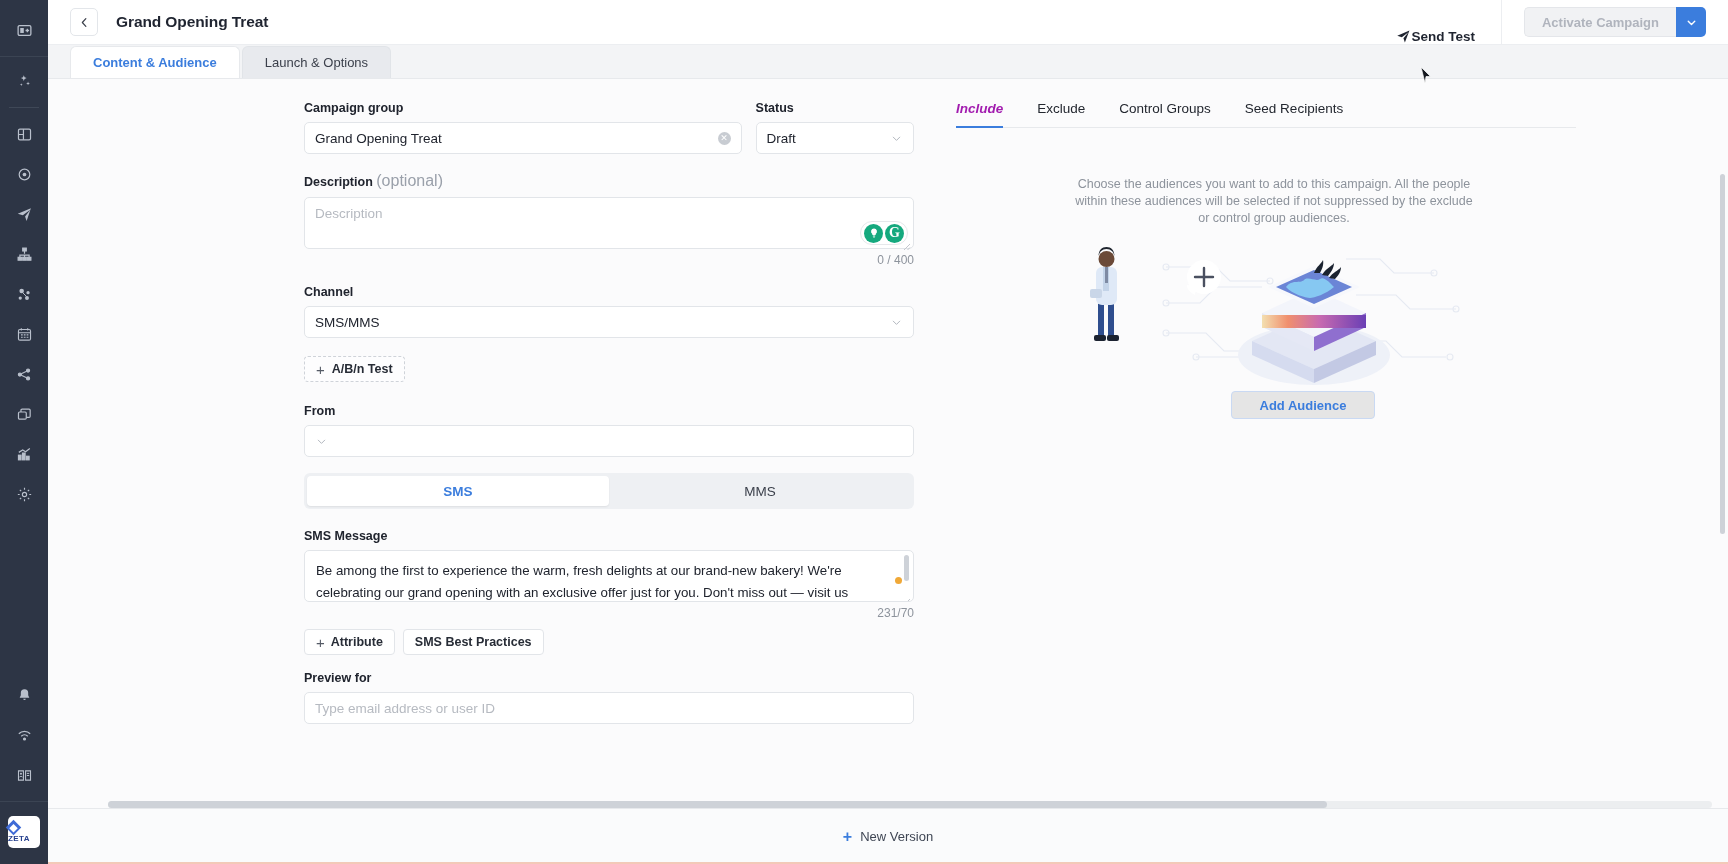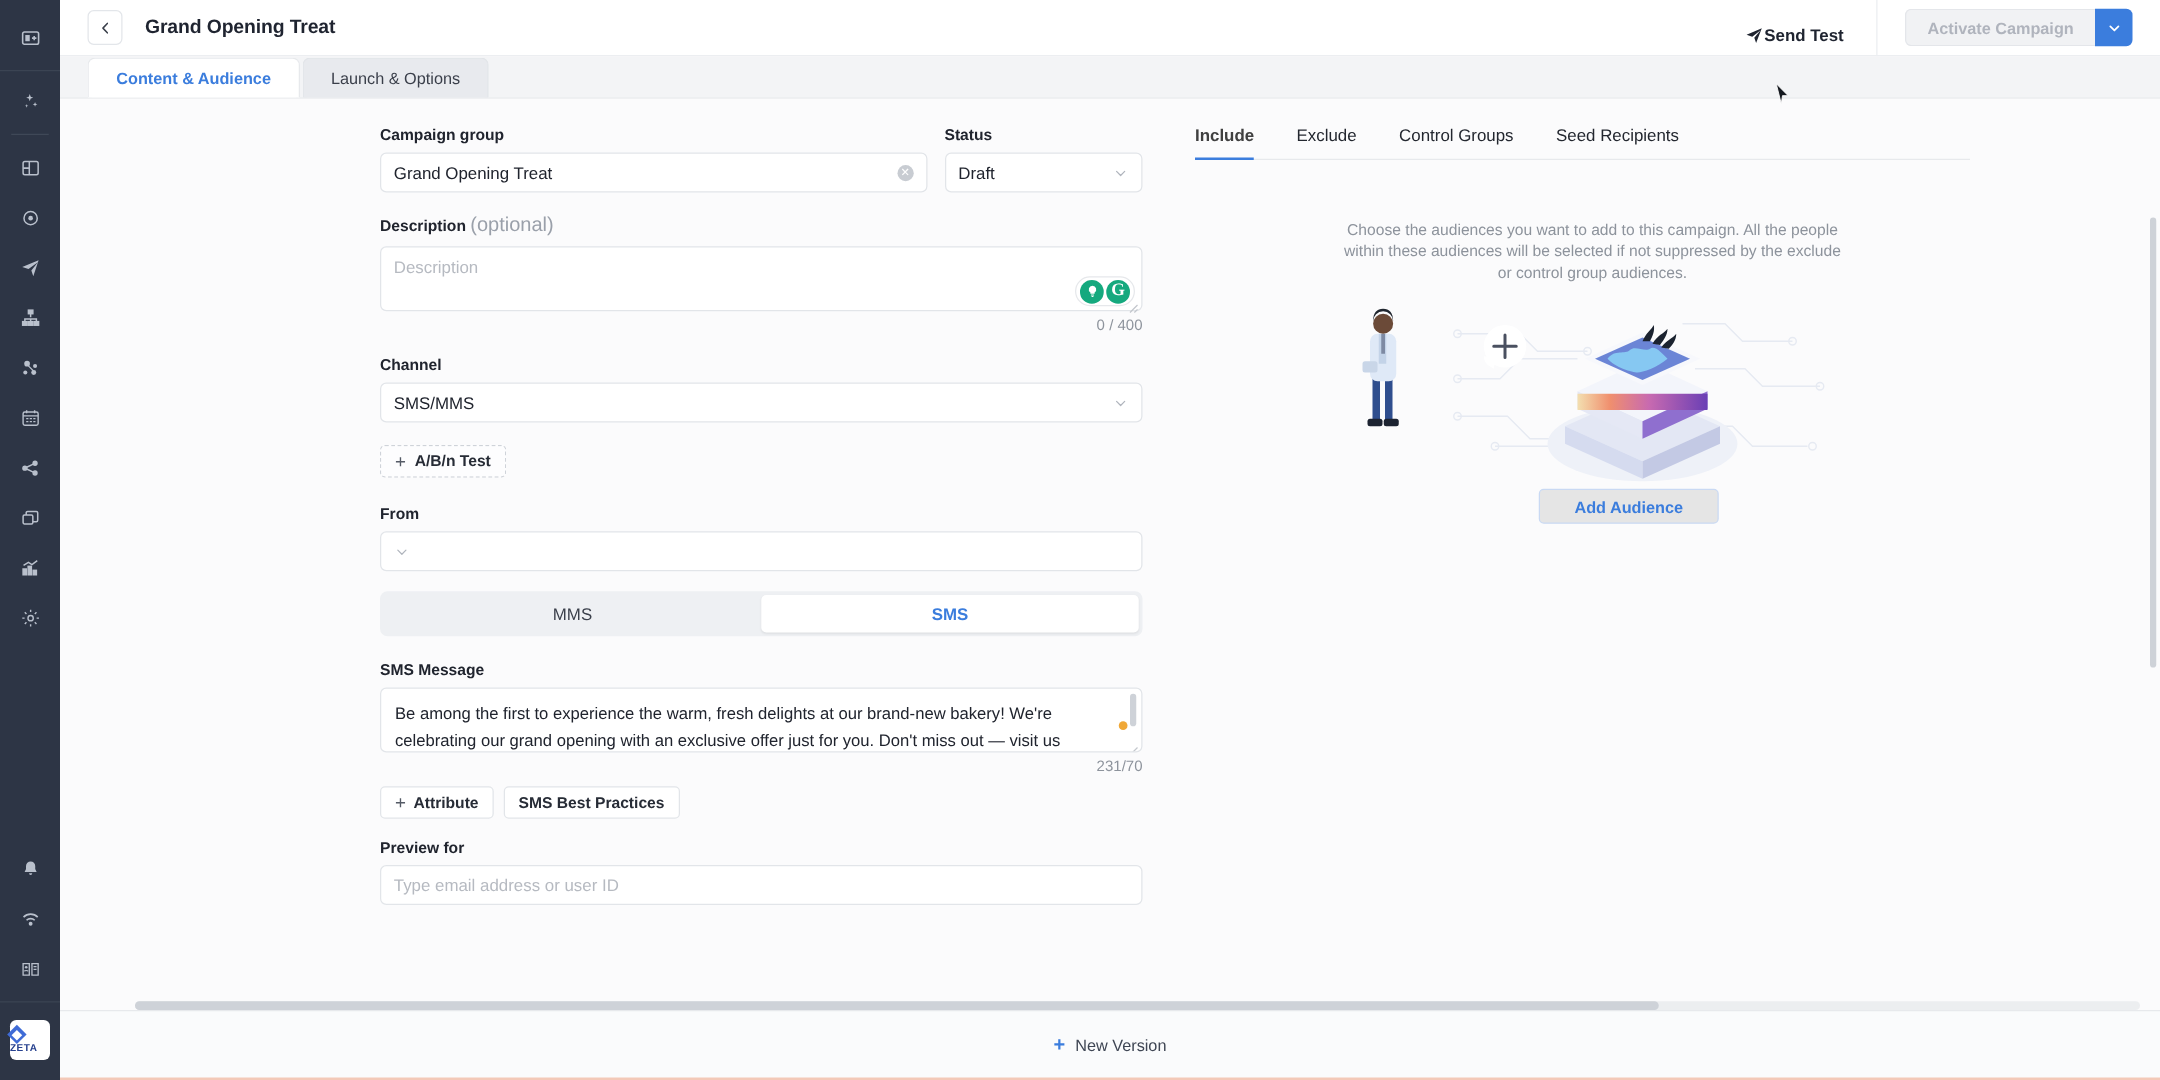--- a/index.html
+++ b/index.html
@@ -50,21 +50,21 @@
     border-bottom: 1px solid #eceef1; flex: 0 0 45px; position: relative;
   }
   .back-btn {
     width: 28px; height: 28px; margin-left: 22px; border: 1px solid #e3e6ea;
     border-radius: 5px; background: #fff; display: flex; align-items: center; justify-content: center;
     cursor: pointer; color:#3a3f4a;
   }
   .page-title { margin-left: 18px; font-size: 15.5px; font-weight: 700; color: #1f2430; letter-spacing: -0.1px; }
   .topbar-right { margin-left: auto; display: flex; align-items: center; height: 100%; }
   .send-test {
-    display: flex; align-items: center; gap: 0; padding: 12px 26px 0 0;
+    display: flex; align-items: flex-end; gap: 0; padding: 12px 26px 0 0;
     font-size: 13.5px; font-weight: 700; color: #1f2430; cursor: pointer; height:100%;
   }
   .topbar-sep { width: 1px; height: 45px; background: #eceef1; }
   .activate-wrap { display:flex; align-items:center; margin: 0 22px 0 22px; }
   .activate-btn {
     height: 30px; padding: 0 17px; background: #f1f2f4; border: 1px solid #e4e6ea;
     border-right: none; border-radius: 5px 0 0 5px; color: #b0b4bd;
     font-size: 13px; font-weight: 600; display: flex; align-items: center; cursor: default;
   }
   .activate-caret {
@@ -161,21 +161,21 @@
   .chip {
     display: inline-flex; align-items: center; gap: 6px; height: 26px; padding: 0 11px;
     border: 1px solid #e2e5e9; border-radius: 4px; background: #fff;
     font-size: 12.5px; font-weight: 700; color: #272c36; cursor: pointer;
   }
   .chip .plus { font-size: 15px; font-weight: 400; color:#555b66; line-height:1; }
 
   
   .r-tabs { display: flex; gap: 34px; margin-left: 78px; border-bottom: 1px solid #e7e9ec; width: 620px; }
   .r-tab { padding-bottom: 11px; font-size: 13.5px; color: #23272f; cursor: pointer; position: relative; }
-  .r-tab.active { color: #404040; font-weight: 700; }
+  .r-tab.active { color: #a21caf; font-weight: 700; font-style: italic; }
   .r-tab.active:after {
     content:""; position: absolute; left: 0; right: 0; bottom: -1px; height: 2.5px; background: #3b7ddd;
   }
   .r-help {
     width: 400px; margin: 48px 0 0 196px; text-align: center; font-size: 12.5px;
     color: #8d939c; line-height: 17px;
   }
   .illus { position: relative; width: 430px; height: 150px; margin: 10px 0 0 168px; }
   .add-aud {
     display: block; margin: 4px auto 0; width: 144px; height: 28px; background: #e5e5e5;
@@ -461,22 +461,22 @@
             <div class="input">
               <span class="caret">
                 <svg width="13" height="13" viewBox="0 0 24 24" fill="none" stroke="currentColor" stroke-width="1.8" stroke-linecap="round" stroke-linejoin="round">
                     <path d="M6 9.5l6 6 6-6"></path>
                   </svg>
               </span>
             </div>
           </div>
 
           <div class="seg">
+            <div class="seg-item active">SMS</div>
             <div class="seg-item">MMS</div>
-            <div class="seg-item active">SMS</div>
           </div>
 
           <div class="field" style="margin-bottom:16px">
             <label class="fld">SMS Message</label>
             <div class="sms-box">
               <div class="txt">Be among the first to experience the warm, fresh delights at our brand-new bakery! We're celebrating our grand opening with an exclusive offer just for you. Don't miss out — visit us</div>
               <div class="sms-scroll"></div>
               <div class="sms-dot"></div>
               <span class="resize-grip">
                 <svg width="8" height="8" viewBox="0 0 8 8" stroke="currentColor" stroke-width="1">

